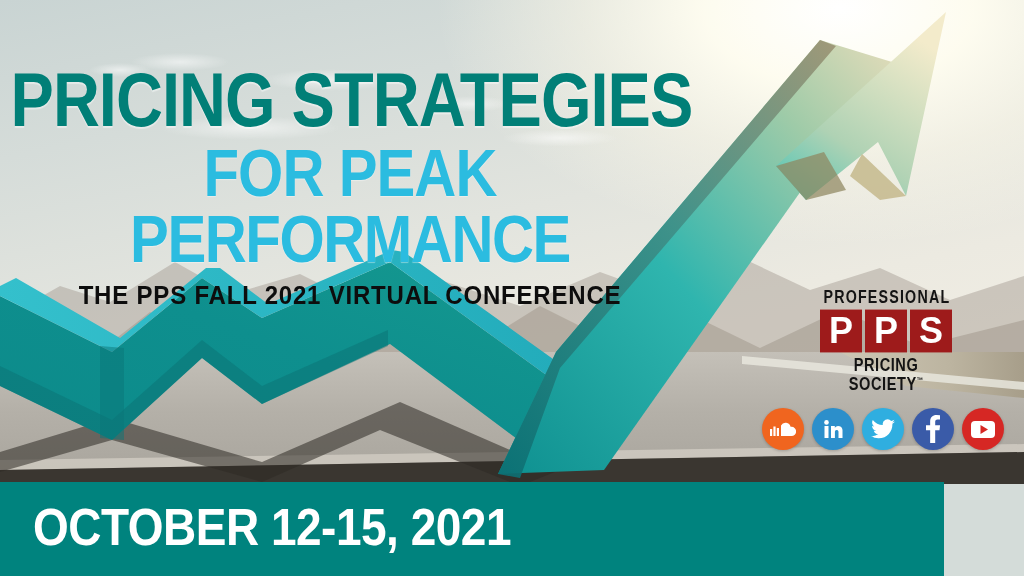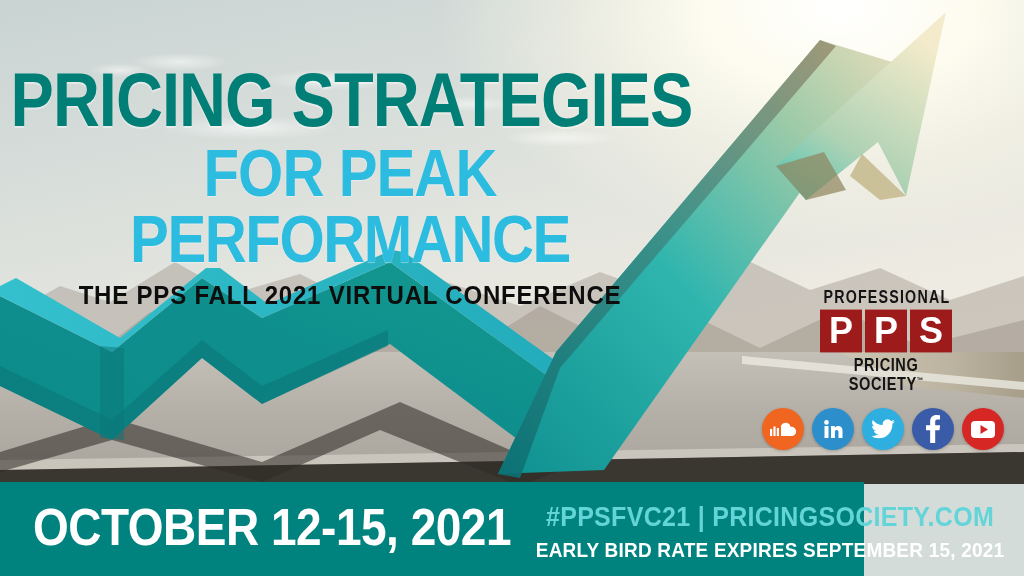--- a/index.html
+++ b/index.html
@@ -198,21 +198,21 @@
   .si-linkedin   { background: #2C8FCB; }
   .si-twitter    { background: #2FAEE0; }
   .si-facebook   { background: #3A5BA8; }
   .si-youtube    { background: #D62724; }
   .social-icon svg { display: block; }
 
   
   .bottom-bar {
     position: absolute;
     left: 0; top: 482px;
-    width: 864px; height: 94px;
+    width: 944px; height: 94px;
     background: #00837E;
     z-index: 9;
   }
   .bar-date {
     position: absolute;
     left: 33px; top: 15px;
     font-size: 46px;
     font-weight: bold;
     color: #ffffff;
     letter-spacing: -.5px;
@@ -396,19 +396,15 @@
       <svg width="26" height="19" viewBox="0 0 26 19">
         <rect x="1" y="1" width="24" height="17" rx="4" fill="#fff"></rect>
         <polygon points="10.5,5 18,9.5 10.5,14" fill="#D62724"></polygon>
       </svg>
     </div>
 
   </div>
 
   <div class="bottom-bar">
     <div class="bar-date">OCTOBER 12-15, 2021</div>
-    <div class="bar-right">
-      <span class="bar-hashtag">#PPSFVC21 | PRICINGSOCIETY.COM</span>
-      <span class="bar-earlybird">EARLY BIRD RATE EXPIRES SEPTEMBER 15, 2021</span>
-    </div>
   </div>
 
 </div>
 
 </body></html>

